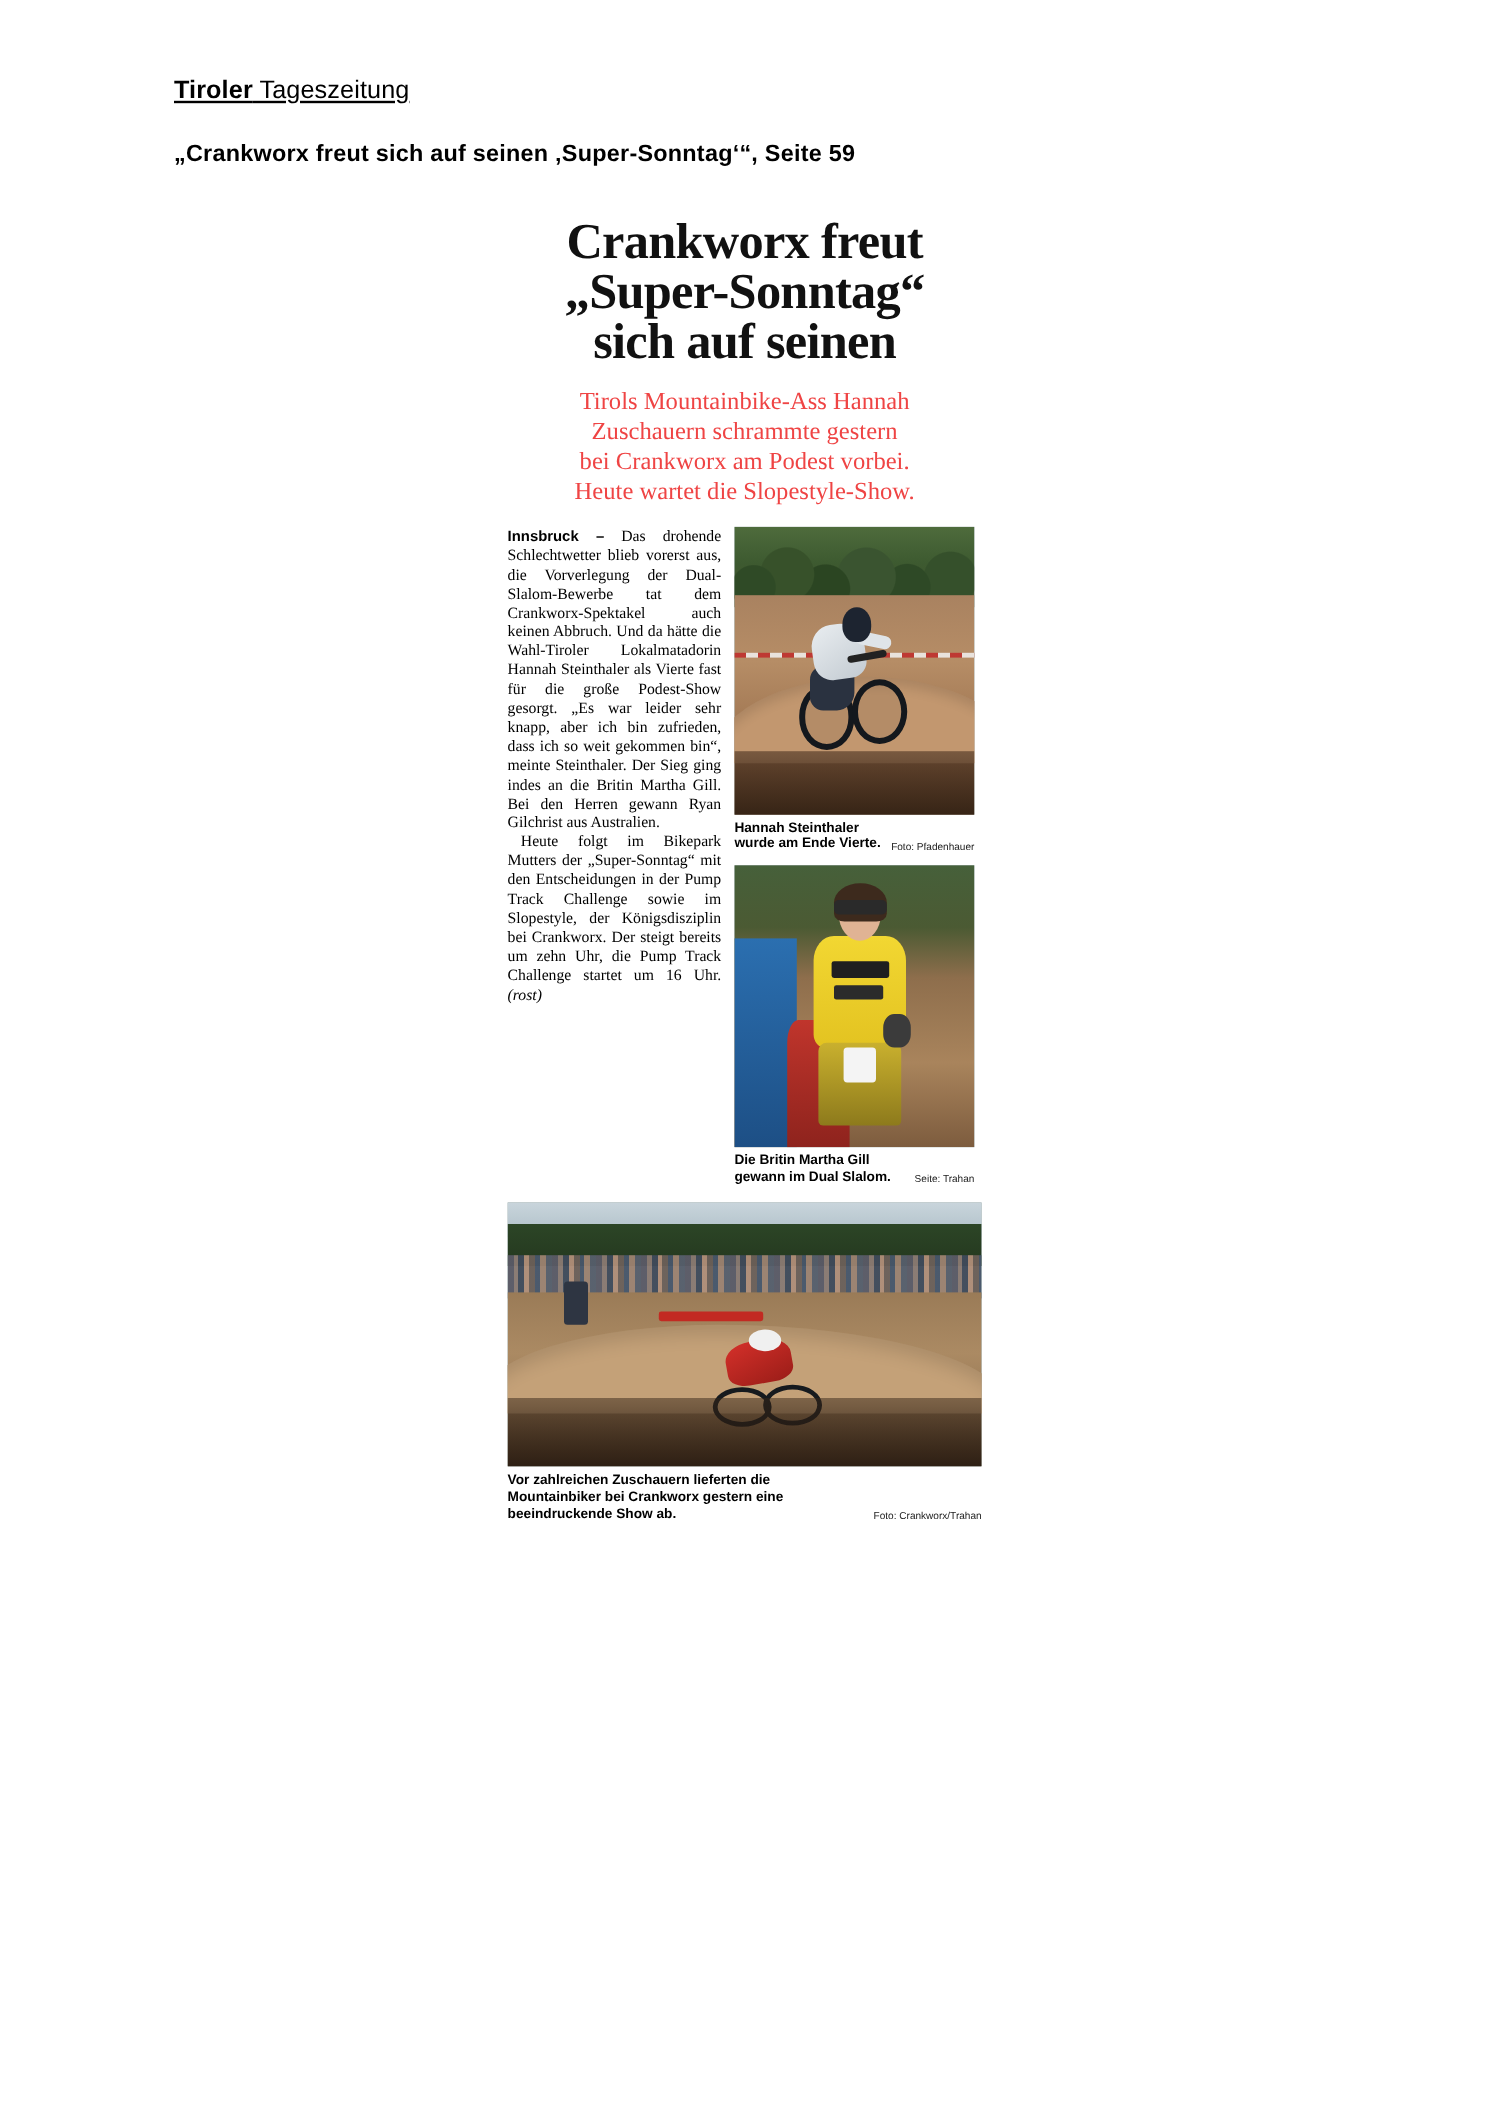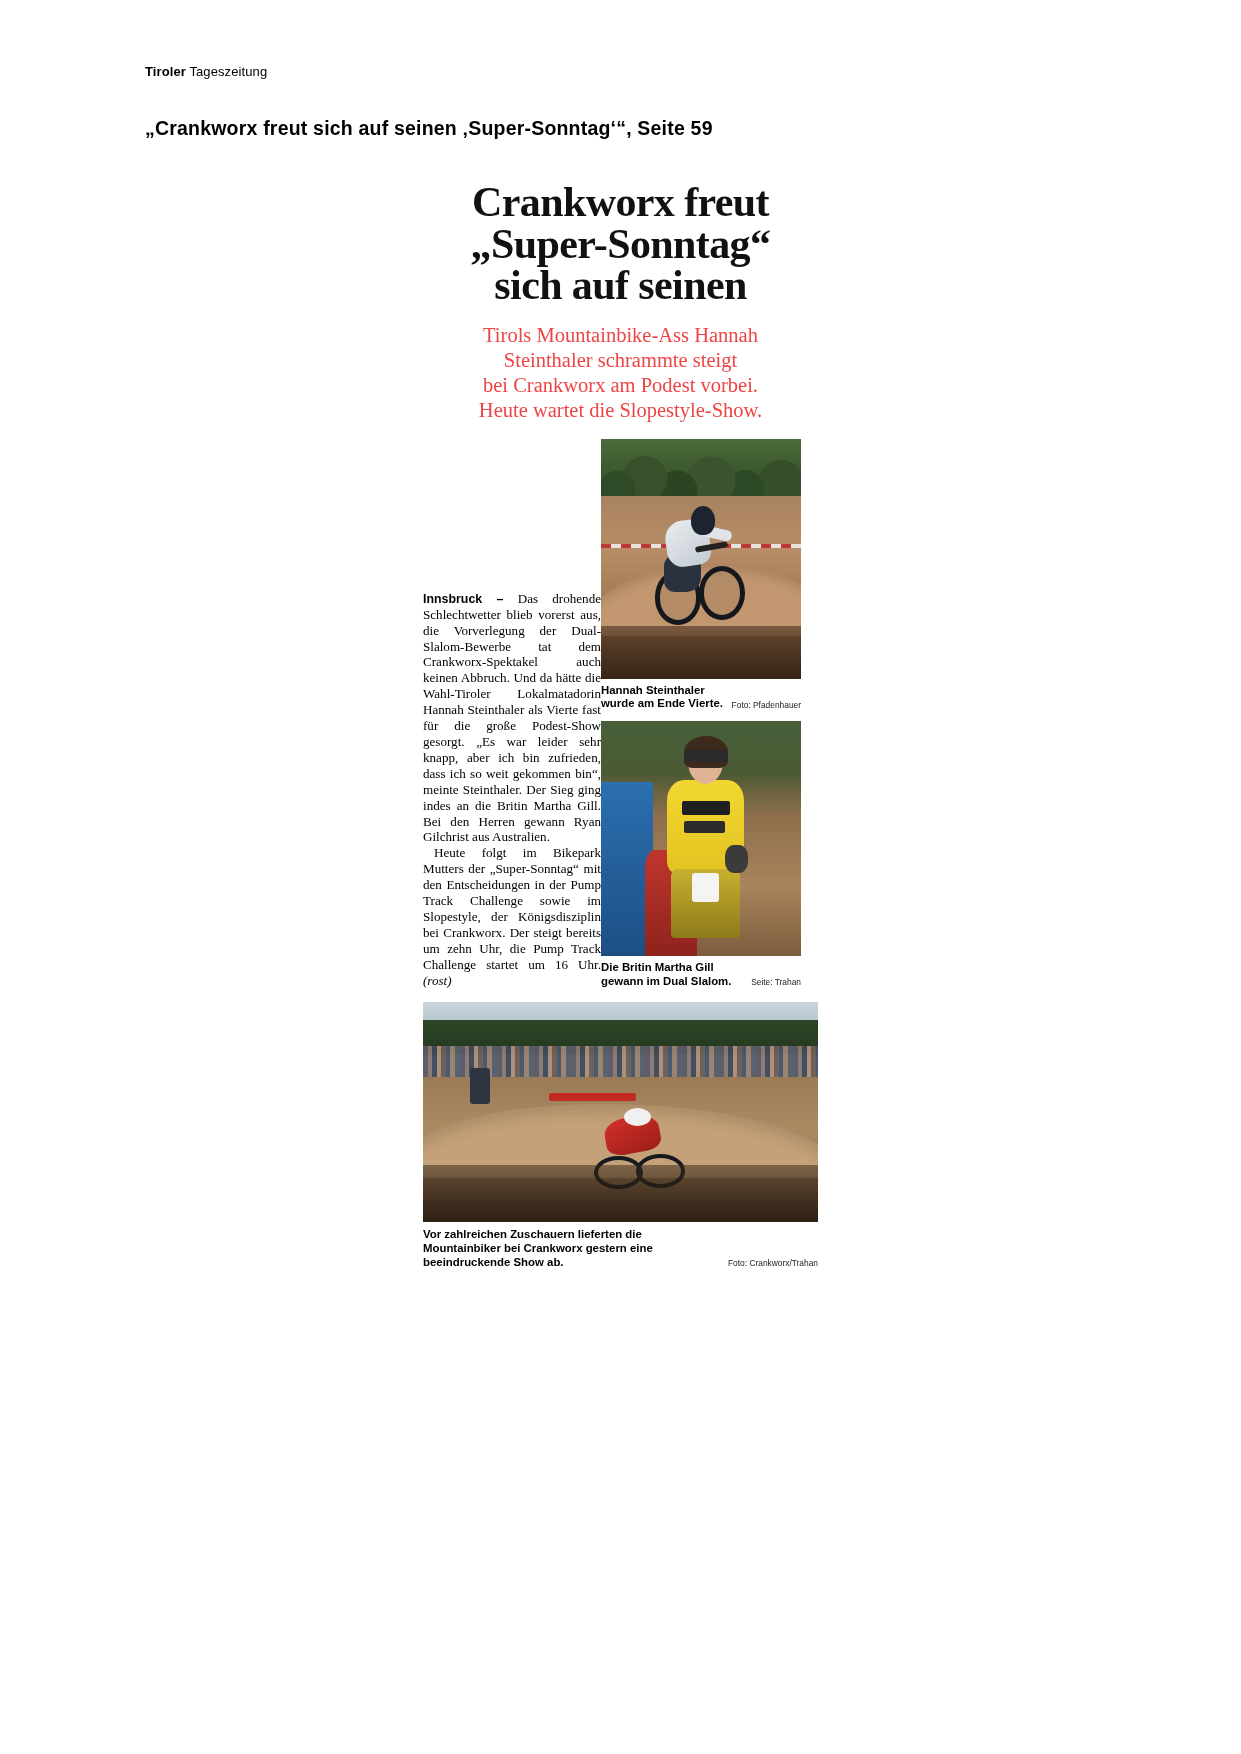--- a/index.html
+++ b/index.html
@@ -21,22 +21,23 @@
     width: 1241px;
     height: 1754px;
     background: #fff;
   }
 
   
   .masthead {
     position: absolute;
     left: 145px;
     top: 64px;
-    font-size: 13px;
+    font-size: 21px;
     letter-spacing: 0.1px;
+    text-decoration: underline;
   }
   .masthead .bold { font-weight: bold; }
 
   .doc-headline {
     position: absolute;
     left: 145px;
     top: 117px;
     font-size: 19.5px;
     font-weight: bold;
     letter-spacing: 0.2px;
@@ -68,21 +69,22 @@
     text-align: center;
     margin-top: 16px;
     color: #ef4444;
   }
   .clip-lead div { white-space: nowrap; }
 
   
   .clip-body {
     margin-top: 16px;
     display: flex;
-    align-items: flex-end;
+    gap: 11px;
+    align-items: flex-start;
   }
   .col-text {
     width: 178px;
     font-family: "Liberation Serif", serif;
     font-size: 13.1px;
     line-height: 1.215;
     text-align: justify;
     text-justify: inter-word;
     color: #000;
     hyphens: manual;
@@ -337,21 +339,21 @@
   <div class="clipping">
 
     <div class="clip-title">
       <div>Crankworx freut</div>
       <div>„Super-Sonntag“</div>
       <div>sich auf seinen</div>
     </div>
 
     <div class="clip-lead">
       <div>Tirols Mountainbike-Ass Hannah</div>
-      <div>Steinthaler schrammte steigt</div>
+      <div>Zuschauern schrammte gestern</div>
       <div>bei Crankworx am Podest vorbei.</div>
       <div>Heute wartet die Slopestyle-Show.</div>
     </div>
 
     <div class="clip-body">
 
       <div class="col-text">
         <p><span class="dateline">Innsbruck –</span><span> Das drohende Schlechtwetter blieb vorerst aus, die Vorverlegung der Dual-Slalom-Bewerbe tat dem Crankworx-Spektakel auch keinen Abbruch. Und da hätte die Wahl-Tiroler Lokalmatadorin Hannah Steinthaler als Vierte fast für die große Podest-Show gesorgt. „Es war leider sehr knapp, aber ich bin zufrieden, dass ich so weit gekommen bin“, meinte Steinthaler. Der Sieg ging indes an die Britin Martha Gill. Bei den Herren gewann Ryan Gilchrist aus Australien.</span></p>
         <p class="indent"><span>Heute folgt im Bikepark Mutters der „Super-Sonntag“ mit den Entscheidungen in der Pump Track Challenge sowie im Slopestyle, der Königsdisziplin bei Crankworx. Der steigt bereits um zehn Uhr, die Pump Track Challenge startet um 16 Uhr. </span><span class="italic">(rost)</span></p>
       </div>

